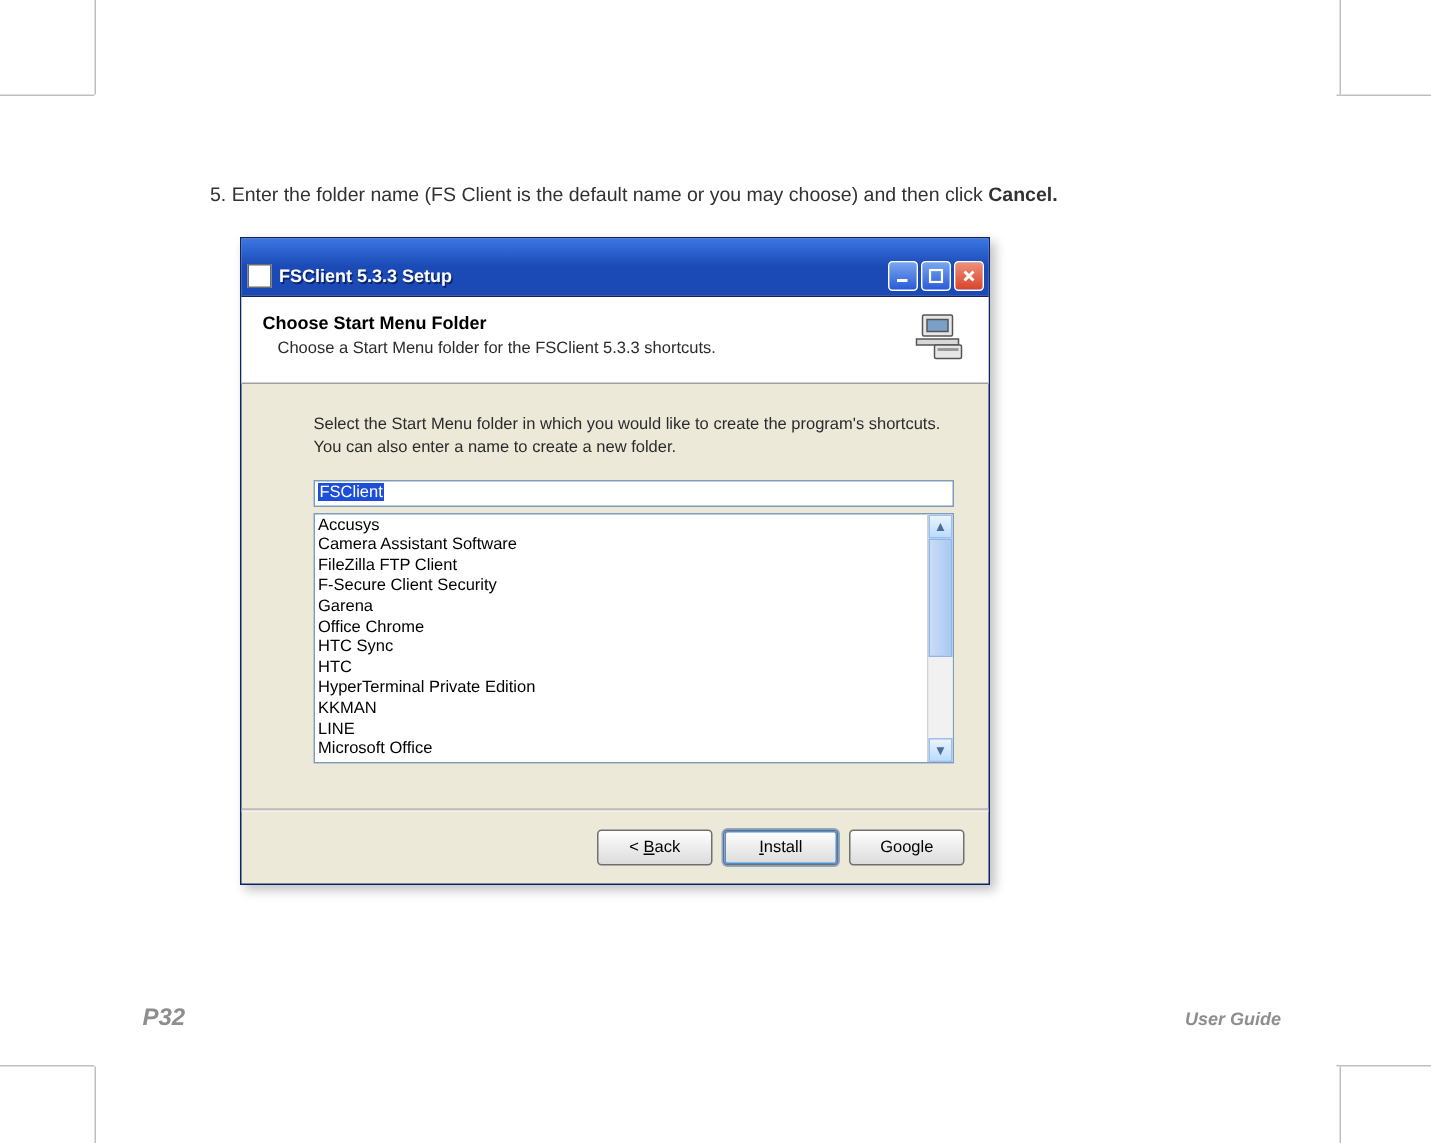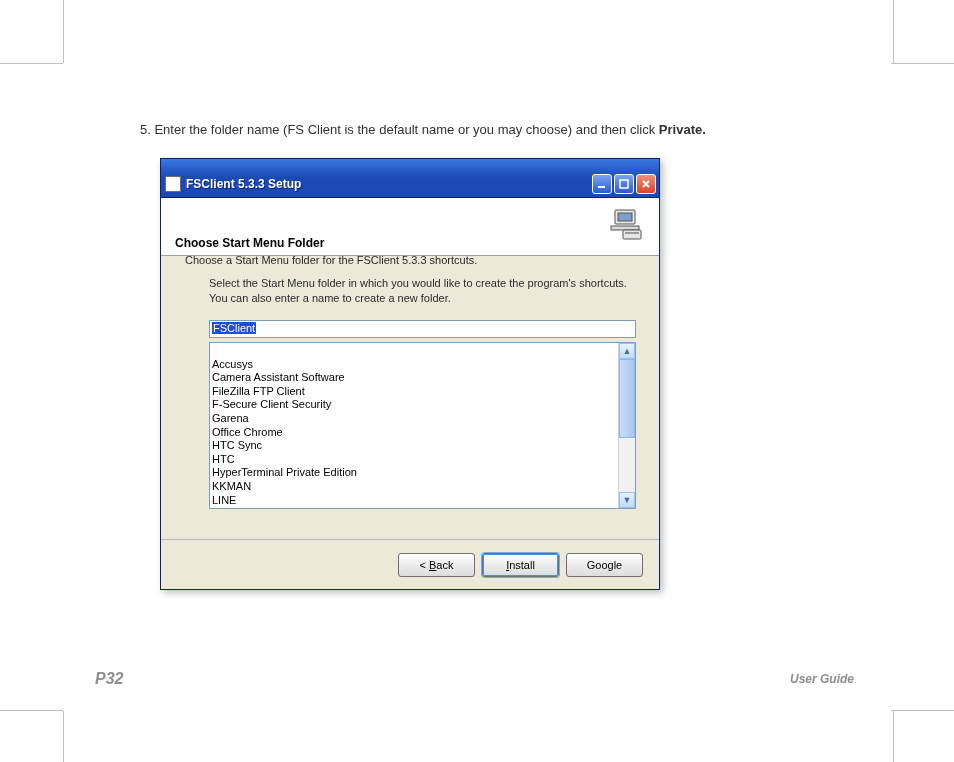--- a/index.html
+++ b/index.html
@@ -71,21 +71,21 @@
   .win-btn svg { display:block; }
 
   .header-panel {
     background:#ffffff;
     border-bottom:1px solid #a0a0a0;
     padding:10px 14px 10px 14px;
     position:relative;
     height:58px;
     box-sizing:border-box;
   }
-  .header-title { font-size:12px; font-weight:bold; color:#000; margin-bottom:4px;margin-top:28px;}
+  .header-title { font-size:12px; font-weight:bold; color:#000; margin-bottom:4px;}
   .header-sub { font-size:11px; color:#2b2b2b; margin-left:10px;}
   .header-icon {
     position:absolute; right:14px; top:10px; width:36px; height:34px;
   }
 
   .body-panel {
     padding:20px 28px 4px 48px;
     font-size:11px;
     color:#2b2b2b;
   }
@@ -105,21 +105,21 @@
   }
   .listbox {
     width:427px; height:167px;
     border:1px solid #7f9db9;
     background:#fff;
     display:flex;
     box-sizing:border-box;
   }
   .list-inner {
     flex:1;
-    padding:15px 2px;
+    padding:1px 2px;
     font-family: Tahoma, Arial, sans-serif;
     font-size:11px;
     color:#000;
     line-height:13.6px;
     overflow:hidden;
   }
   .list-inner div { white-space:nowrap; }
   .scrollbar {
     width:16px;
     background:#efefef;
@@ -197,21 +197,21 @@
 <div class="crop-top-v-left"></div>
 <div class="crop-top-v-right"></div>
 <div class="crop-left-h"></div>
 <div class="crop-right-h"></div>
 <div class="crop-bv-left"></div>
 <div class="crop-bv-right"></div>
 <div class="crop-bh-left"></div>
 <div class="crop-bh-right"></div>
 
 <div class="instruction">
-  <span>5. Enter the folder name (FS Client is the default name or you may choose) and then click </span><b>Private.</b>
+  <span>5. Enter the folder name (FS Client is the default name or you may choose) and then click </span><b>Cancel.</b>
 </div>
 
 <div class="window">
   <div class="titlebar">
     <div class="titlebar-left">
       <div class="app-icon"></div>
       <div class="titlebar-text">FSClient 5.3.3 Setup</div>
     </div>
     <div class="win-buttons">
       <div class="win-btn min">

